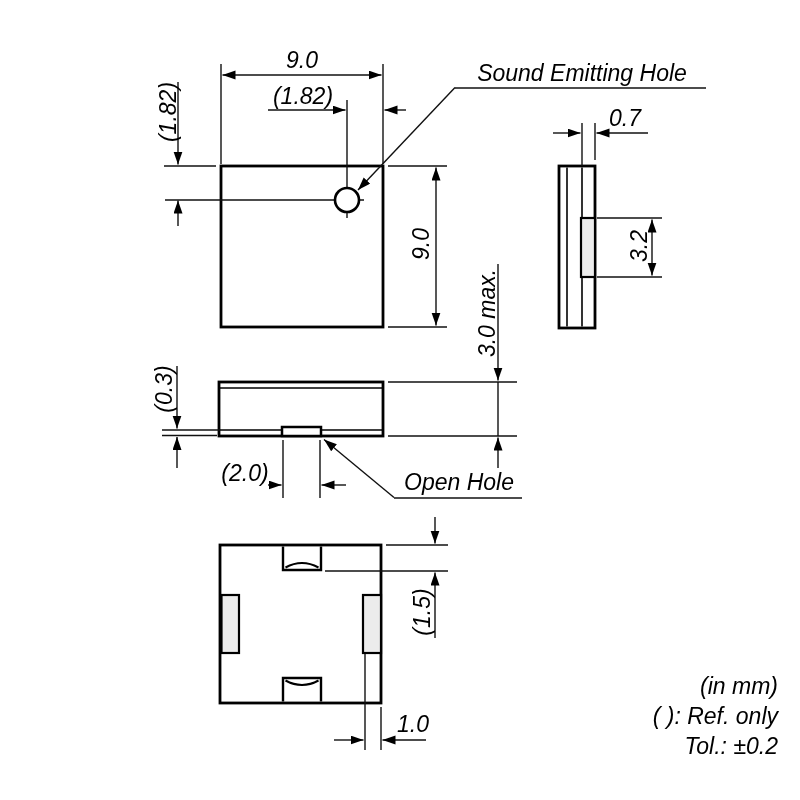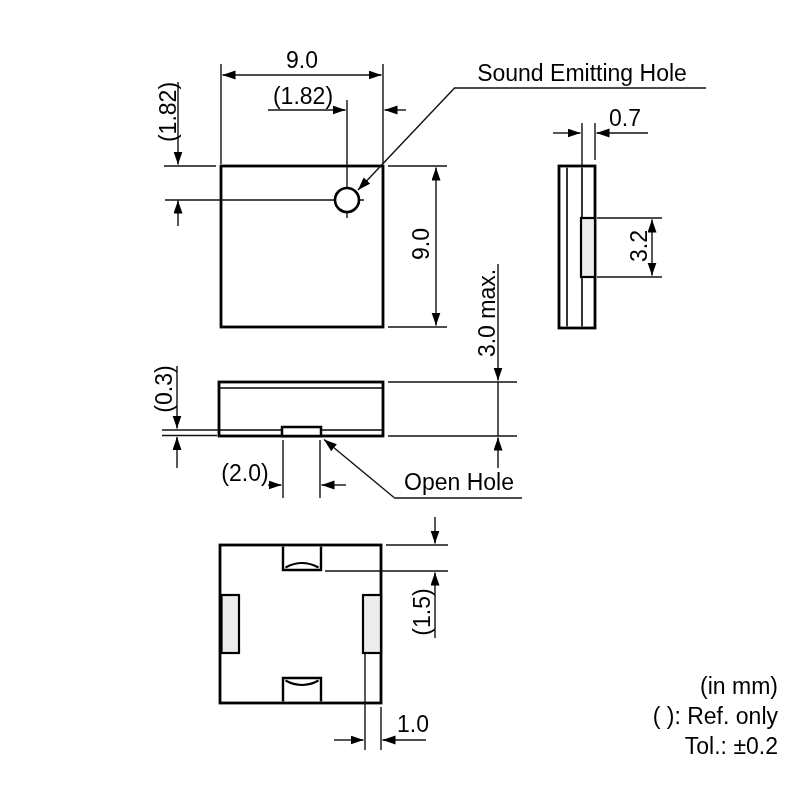--- a/index.html
+++ b/index.html
@@ -1,16 +1,16 @@
 <!DOCTYPE html>
 <html><head>
 <meta charset="utf-8">
 <style>
   html,body{margin:0;padding:0;background:#ffffff;}
-  #canvas{position:relative;width:800px;height:800px;background:#ffffff;overflow:hidden;}
+  #canvas{position:relative;width:800px;height:800px;background:#ffffff;overflow:hidden;font-style:italic;}
   svg{display:block;}
   text{font-family:"Liberation Sans","DejaVu Sans",sans-serif;font-size:23px;fill:#000;}
   .thick{stroke:#000;stroke-width:2.8;fill:none;}
   .med{stroke:#000;stroke-width:2.4;fill:none;}
   .thin{stroke:#111;stroke-width:1.4;fill:none;}
   .inner{stroke:#000;stroke-width:1.6;fill:none;}
   .padfill{fill:#ececec;stroke:#000;stroke-width:2.2;}
   .whitefill{fill:#fff;}
 </style>
 </head>

